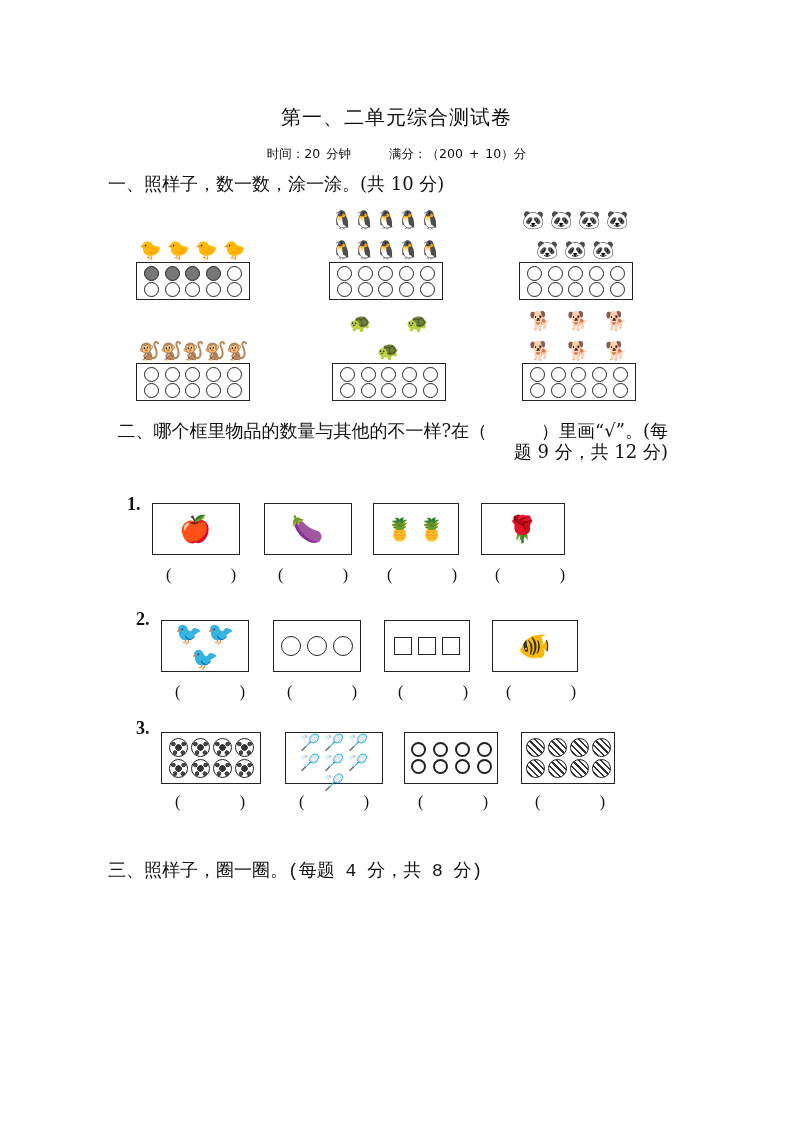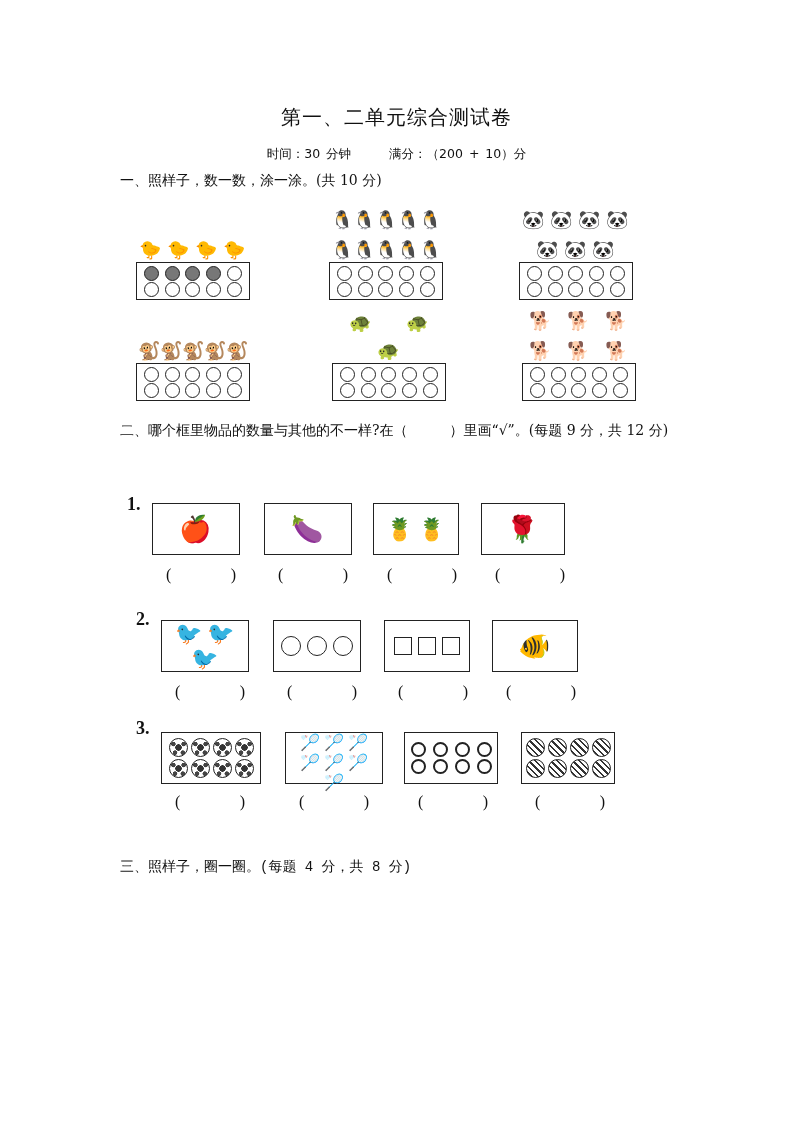--- a/index.html
+++ b/index.html
@@ -4,21 +4,21 @@
   <style>
     html, body { margin: 0; padding: 0; background: #ffffff; }
     body { width: 793px; height: 1122px; position: relative; overflow: hidden;
            font-family: "DejaVu Serif", "Liberation Serif", serif; color: #111; }
     .abs { position: absolute; }
     .title { left: 0; width: 793px; top: 104px; text-align: center; font-size: 20px; letter-spacing: 1px;
              font-family: "DejaVu Sans", "Liberation Sans", sans-serif; }
     .subtitle { left: 0; width: 793px; top: 146px; text-align: center; font-size: 12.5px;
                 font-family: "DejaVu Sans", "Liberation Sans", sans-serif; word-spacing: 2px; }
     .subtitle .gap { display: inline-block; width: 38px; }
-    .section { left: 120px; font-size: 14px; }
+    .section { left: 108px; font-size: 18px; text-align: right; }
     .sec2 { width: 560px; line-height: 21px; top: 420px; }
     .box { position: absolute; border: 1.6px solid #222; box-sizing: border-box; background: #fff; }
     .tenframe { position: absolute; border: 1.6px solid #222; box-sizing: border-box; width: 114px; height: 38px;
                 display: grid; grid-template-columns: repeat(5, 1fr); grid-template-rows: repeat(2, 1fr);
                 padding: 2px 4px; }
     .dot { width: 15px; height: 15px; border: 1.4px solid #222; border-radius: 50%; box-sizing: border-box;
            justify-self: center; align-self: center; cursor: pointer; }
     .dot.filled { background: #777; }
     .pics { position: absolute; display: flex; flex-wrap: wrap; justify-content: center; align-items: flex-end;
             font-size: 18px; line-height: 20px; }
@@ -38,21 +38,21 @@
                           radial-gradient(circle at 30% 80%, #444 0 2px, transparent 2.5px),
                           radial-gradient(circle at 75% 80%, #444 0 2px, transparent 2.5px), #fff; }
     .ring { width: 15px; height: 15px; border: 2px solid #222; }
     .striped { background: repeating-linear-gradient(45deg, #fff 0 3px, #333 3px 4.5px); }
   </style>
 </head>
 <body>
 
 <div class="abs title">第一、二单元综合测试卷</div>
 <div class="abs subtitle">
-  <span>时间：30 分钟</span><span class="gap"></span><span>满分：（200 + 10）分</span>
+  <span>时间：20 分钟</span><span class="gap"></span><span>满分：（200 + 10）分</span>
 </div>
 
 <div class="abs section" style="top:172px;">一、照样子，数一数，涂一涂。(共 10 分)</div>
 
 <div id="s1">
     <div class="pics" style="left: 136px; width: 114px; top: 220px; height: 40px;">
       <span class="pic" style="width: 28px;">🐤</span>
       <span class="pic" style="width: 28px;">🐤</span>
       <span class="pic" style="width: 28px;">🐤</span>
       <span class="pic" style="width: 28px;">🐤</span>

